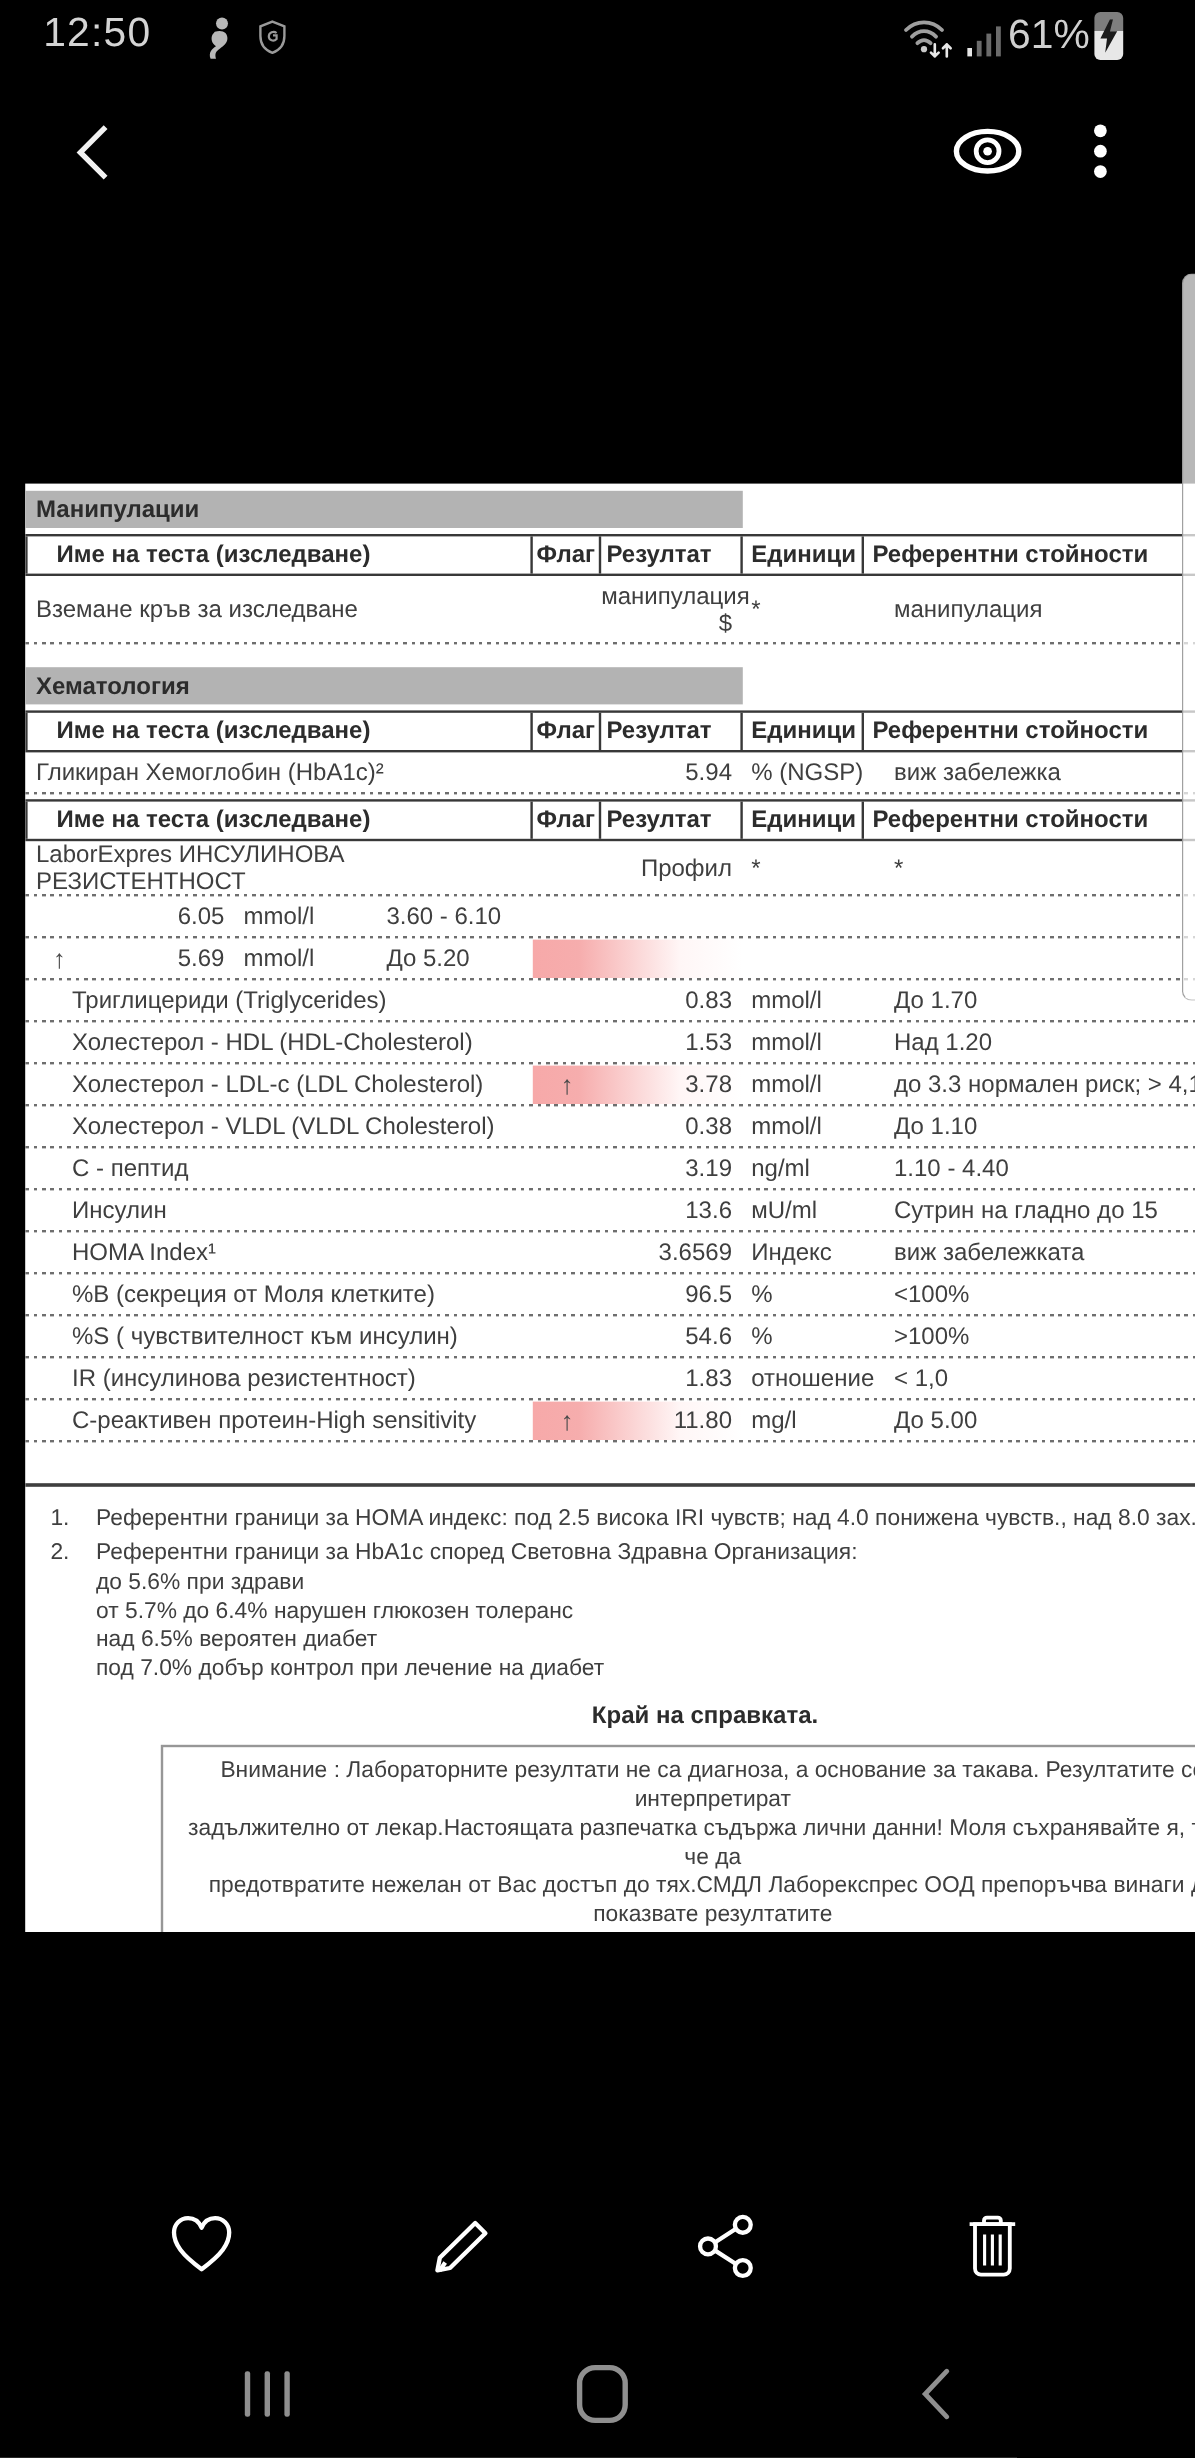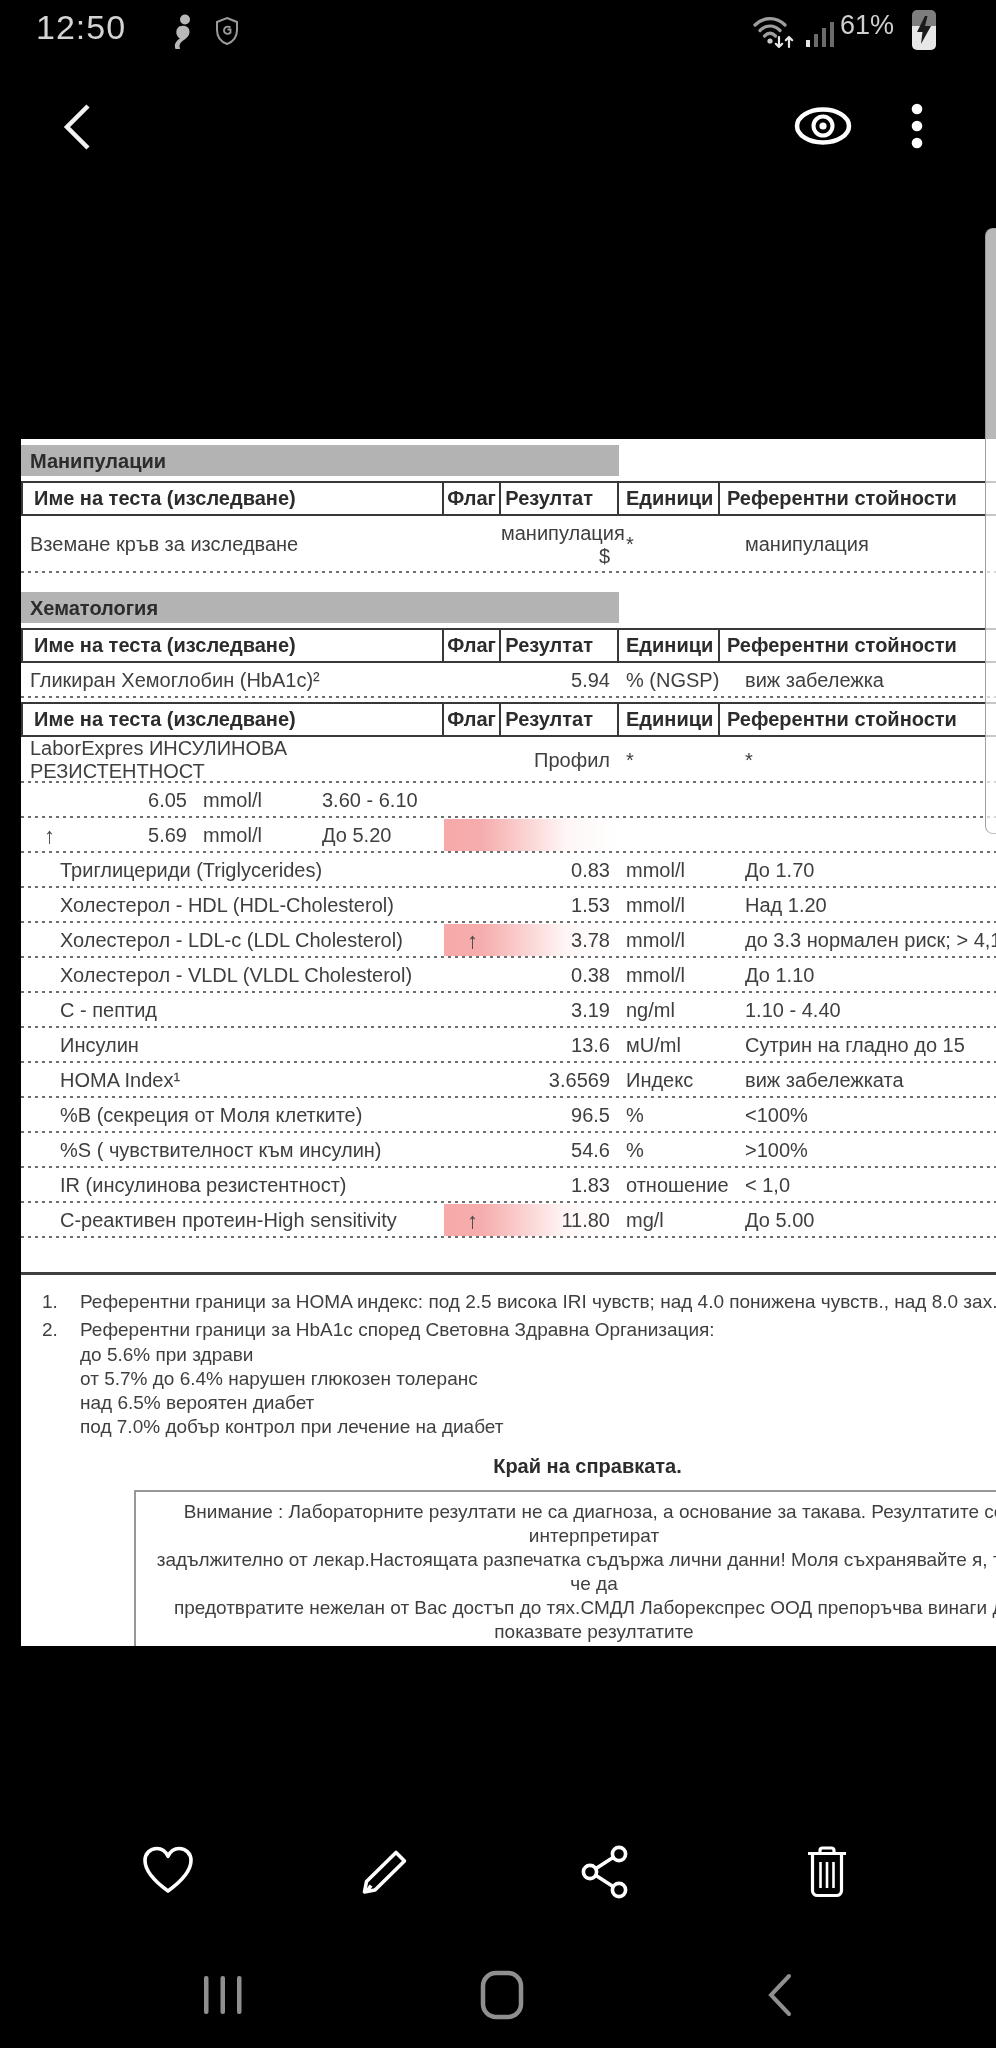--- a/index.html
+++ b/index.html
@@ -2,40 +2,40 @@
 <html><head>
 <meta charset="utf-8">
 <style>
   html,body{margin:0;padding:0;background:#000;}
   body{width:996px;height:2048px;position:relative;overflow:hidden;
        font-family:"Liberation Sans","DejaVu Sans",sans-serif;}
   .abs{position:absolute;}
 
   
   .time{left:36px;top:8px;font-size:34px;color:#d4d4d4;letter-spacing:1px;}
-  .pct{left:840px;top:10px;font-size:27px;color:#cfcfcf;}
+  .pct{left:840px;top:10px;font-size:34px;color:#cfcfcf;}
   .batt{left:912px;top:10px;width:24px;height:40px;border-radius:5px;
         background:linear-gradient(180deg,#7e7e7e 0 39%,#e7e7e7 39% 100%);}
   .batt svg{position:absolute;left:3px;top:6px;}
 
   
   .icon-btn svg{display:block;}
 
   
-  .doc{left:21px;top:439px;width:975px;height:1207px;background:#fff;overflow:hidden;
+  .doc{left:21px;top:403px;width:975px;height:1207px;background:#fff;overflow:hidden;
        color:#3f3f3f;font-size:20px;}
   .page{width:1133px;}
   .band{width:598px;height:31px;background:#b3b3b3;color:#2c2c2c;font-weight:bold;
         line-height:32px;padding-left:9px;box-sizing:border-box;}
   .mt6{margin-top:6px;}.mt19{margin-top:19px;}.mt15{margin-top:15px;}
   .thead{display:flex;align-items:center;height:35px;box-sizing:border-box;
          border-top:2px solid #383838;border-bottom:2px solid #383838;
          font-weight:bold;color:#2c2c2c;margin-top:5px;}
   .thead .cell{height:100%;display:flex;align-items:center;box-sizing:border-box;}
-  .h-name{width:423px;padding-left:11px;border-left:2px solid #383838;border-right:2px solid #383838;}
+  .h-name{width:423px;padding-left:24px;border-left:2px solid #383838;border-right:2px solid #383838;}
   .h-flag{width:57px;justify-content:center;border-right:2px solid #383838;}
   .h-result{width:118px;justify-content:flex-end;padding-right:24px;border-right:2px solid #383838;}
   .h-units{width:101px;padding-left:7px;border-right:2px solid #383838;}
   .h-ref{width:360px;padding-left:7px;}
 
   .trow{display:flex;align-items:center;min-height:35px;position:relative;}
   .trow::after{content:"";position:absolute;left:0;width:1133px;bottom:0;height:2px;
         background:repeating-linear-gradient(90deg,#6e6e6e 0 3px,transparent 3px 7px);}
   .trow .cell{box-sizing:border-box;position:relative;z-index:1;}
   .c-name{width:423px;padding-left:9px;}

